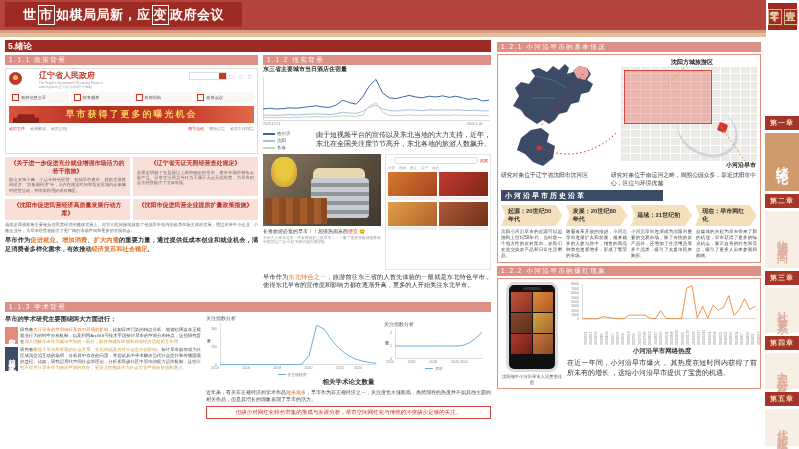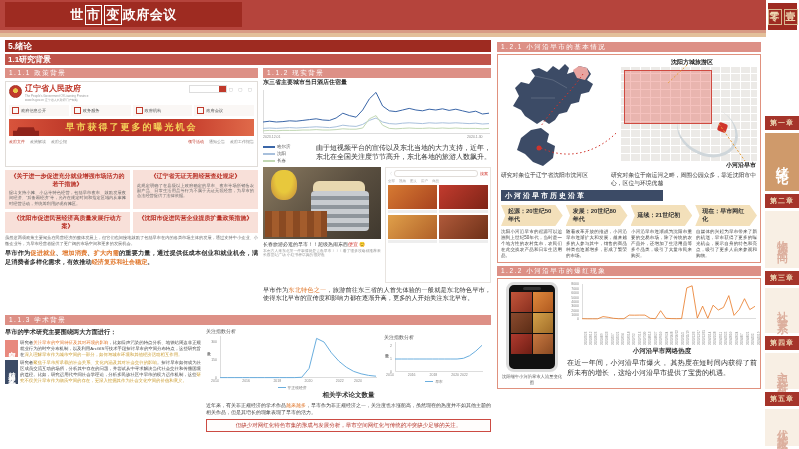--- a/index.html
+++ b/index.html
@@ -22,21 +22,21 @@
   
   .left{position:absolute;left:5px;top:40px;width:486px;}
   .right{position:absolute;left:497px;top:40px;width:264px;}
   .h1bar{height:12px;background:#9e2b21;color:#fff;font-weight:bold;font-size:8.5px;line-height:12px;padding-left:3px;}
   .h2bar{height:11px;background:#c0544a;color:#fff;font-weight:bold;font-size:8px;line-height:11px;padding-left:3px;margin-top:2px;}
   .h3bar{height:10px;background:#dd9086;color:#fff;font-size:6.5px;line-height:10px;padding-left:4px;letter-spacing:1.5px;}
   .cols{display:flex;gap:5px;margin-top:3px;height:244px;overflow:hidden;}
   .c1{width:253px;flex:none;} .c2{flex:1;min-width:0;}
   
   .gov{margin-top:3px;background:#fff;border:1px solid #e0dcd8;height:86px;padding:3px;box-sizing:border-box;}
-  .gov-top{display:flex;align-items:flex-start;gap:3px;}
+  .gov-top{display:flex;align-items:flex-start;gap:17px;}
   .emblem{width:11px;height:11px;border-radius:50%;flex:none;
      background:radial-gradient(circle at 50% 42%,#e8c84a 0 2.2px,#c0392b 2.5px);border:.5px solid #a93226;}
   .gov-name{color:#c0392b;font-weight:bold;font-size:8px;line-height:1.1;}
   .gov-sub,.gov-url{color:#999;font-size:3px;line-height:1.4;}
   .gov-search{margin-left:auto;display:flex;align-items:center;gap:2px;}
   .search-pill{width:36px;height:6px;border:1px solid #ddd;position:relative;}
   .search-btn{position:absolute;right:0;top:0;width:7px;height:6px;background:#c0392b;}
   .gov-icons{font-size:4.5px;color:#aaa;letter-spacing:2px;}
   .gov-nav{display:flex;margin-top:3px;gap:2px;}
   .gov-nav-item{flex:1;display:flex;align-items:center;gap:2px;background:#faf7f5;padding:2px 3px;font-size:4.2px;color:#555;}
@@ -170,31 +170,31 @@
 <body>
 
 <div id="page">
 
   <div class="hdr"></div>
   <div class="hdr-s1"></div>
   <div class="hdr-s2"></div>
   <div class="titlebox">
       <span>世</span>
       <span class="hl-box">市</span>
+      <span>如棋局局新，应</span>
       <span class="hl-box">变</span>
       <span>政府会议</span>
     </div>
   <div class="badge">
     <span>零</span>
     <span>壹</span>
   </div>
 
   <div class="left">
     <div class="h1bar">5.绪论</div>
-    <div class="h2bar">1.1研究背景</div>
 
     <div class="cols">
 
       <div class="c1">
         <div class="h3bar">1.1.1 政策背景</div>
 
         <div class="gov">
           <div class="gov-top">
             <div class="emblem"></div>
             <div>

